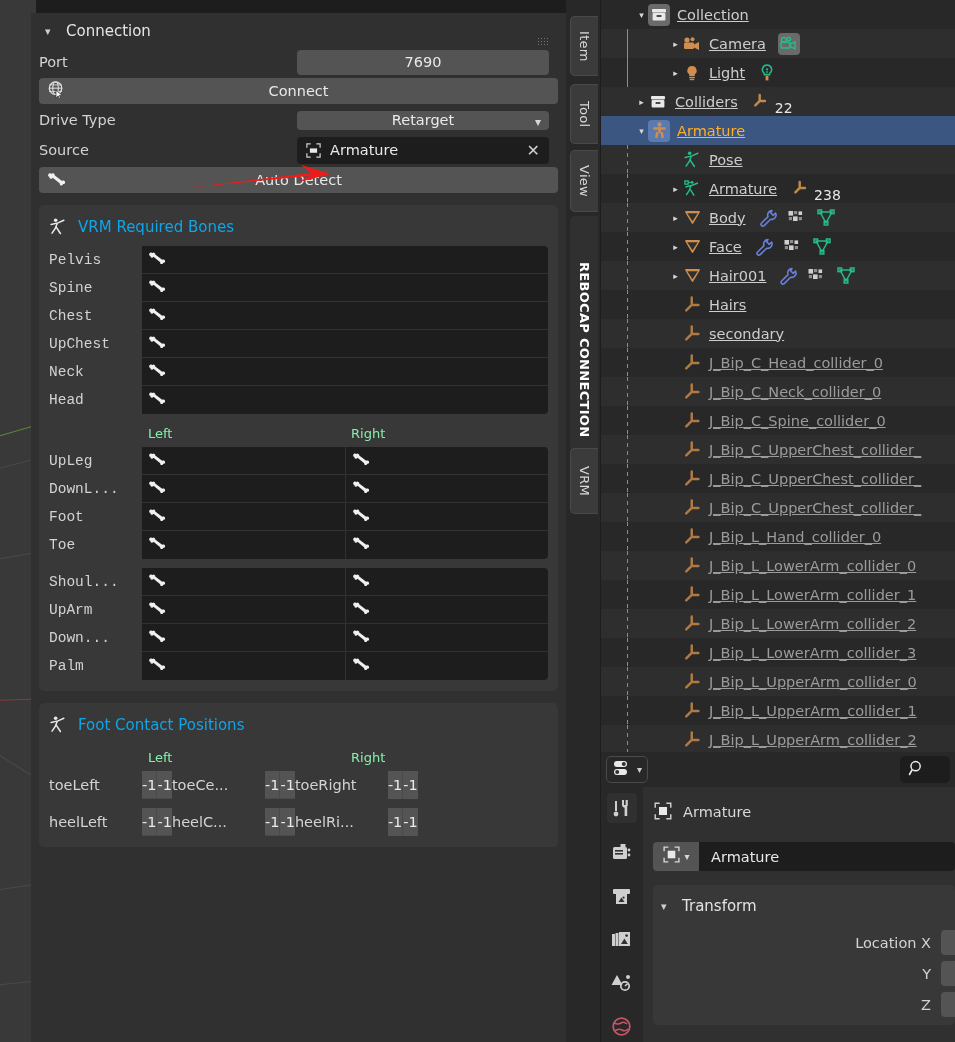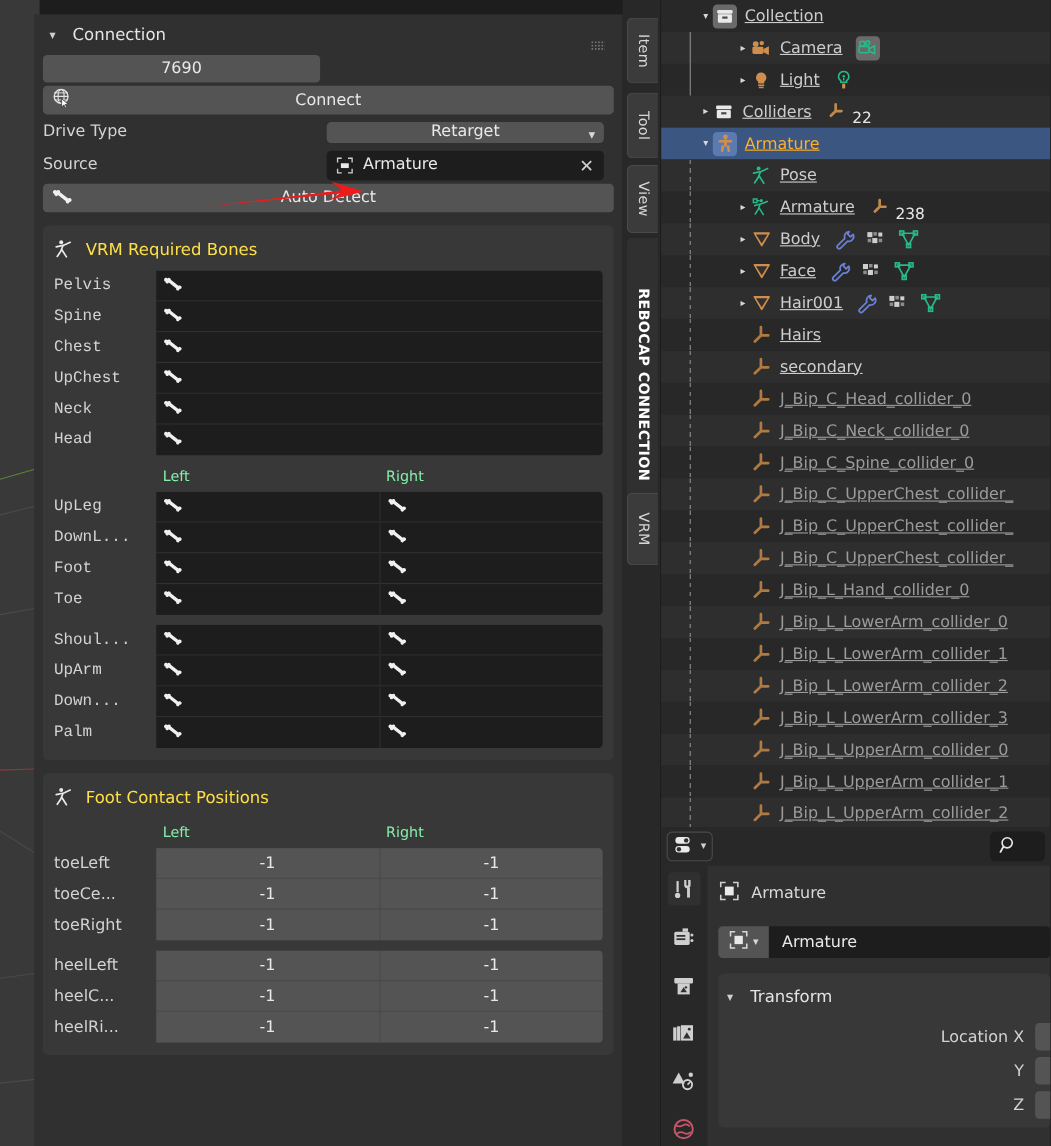--- a/index.html
+++ b/index.html
@@ -63,21 +63,21 @@
 
   .srcfield {
     background: #1d1d1d; border-radius: 4px; height: 27px;
     display: flex; align-items: center; position: relative;
     color: #e9e9e9; font-size: 14.5px; padding-left: 8px;
   }
   .srcfield .xbtn { position: absolute; right: 9px; top: 4px; color: #cfcfcf; font-size: 16px; }
 
   
   .subpanel { background: #383838; border-radius: 5px; margin-top: 12px; padding: 8px 10px 11px 10px; }
-  .subpanel-title { display: flex; align-items: center; color: #fde047; font-size: 15px; height: 27px; }
+  .subpanel-title { display: flex; align-items: center; color: #0ea5e9; font-size: 15px; height: 27px; }
   .subpanel-title .ticon { margin-right: 10px; display: inline-flex; }
 
   .bonegrid { margin-top: 6px; }
   .bonerow { display: flex; align-items: center; height: 28px; }
   .bonerow .bl { width: 93px; color: #d3d3d3; font-size: 14.5px; }
   .bonecell {
     flex: 1; background: #1d1d1d; height: 28px; display: flex; align-items: center;
     padding-left: 6px; border-bottom: 1px solid #313131; border-right: 1px solid #313131;
   }
   .bonegroup { display: flex; flex-direction: column; border-radius: 4px; overflow: hidden; font-family: Liberation Mono, monospace; }
@@ -86,21 +86,21 @@
 
   .lr-head { display: flex; height: 27px; align-items: center; margin-top: 6px; }
   .lr-head .sp { width: 93px; }
   .lr-head .h { flex: 1; color: #86efac; font-size: 13px; padding-left: 6px; }
 
   .valcell {
     flex: 1; background: #545454; height: 28px; display: flex; align-items: center;
     justify-content: center; color: #e9e9e9; font-size: 14.5px;
     border-bottom: 1px solid #4a4a4a; border-right: 1px solid #4a4a4a;
   }
-  .valgroup { display: flex; flex-direction: column; border-radius: 4px; overflow: hidden; }
+  .valgroup { display: flex; flex-direction: row; border-radius: 4px; overflow: hidden; }
   .valgroup .bonerow:last-child .valcell { border-bottom: none; }
   .valcell:last-child { border-right: none; }
   .gap { height: 9px; }
 
   
   .tabstrip { position: absolute; left: 566px; top: 0; width: 34px; height: 1042px; background: #282828; }
   .vtab {
     position: absolute; left: 4px; width: 28px;
     background: #3b3b3b; border-radius: 5px 0 0 5px;
     color: #d8d8d8; font-size: 13px;
@@ -176,20 +176,21 @@
 <div class="npanel">
   <div class="grip"></div>
   <div class="npanel-inner">
 
     <div class="panel-header">
       <span class="chev">▾</span>
       <span>Connection</span>
     </div>
 
     <div class="row">
+      <div class="row-label" style="width:258px;">Port</div>
       <div class="field" style="width:252px;">7690</div>
     </div>
 
     <div class="row">
       <div class="btn">
         <span class="licon">
           <svg width="19" height="19" viewBox="0 0 20 20">
             <circle cx="9" cy="8.6" r="6.6" fill="none" stroke="#e3e3e3" stroke-width="1.3"></circle>
             <ellipse cx="9" cy="8.6" rx="2.9" ry="6.6" fill="none" stroke="#e3e3e3" stroke-width="1.1"></ellipse>
             <line x1="2.4" y1="8.6" x2="15.6" y2="8.6" stroke="#e3e3e3" stroke-width="1.1"></line>

